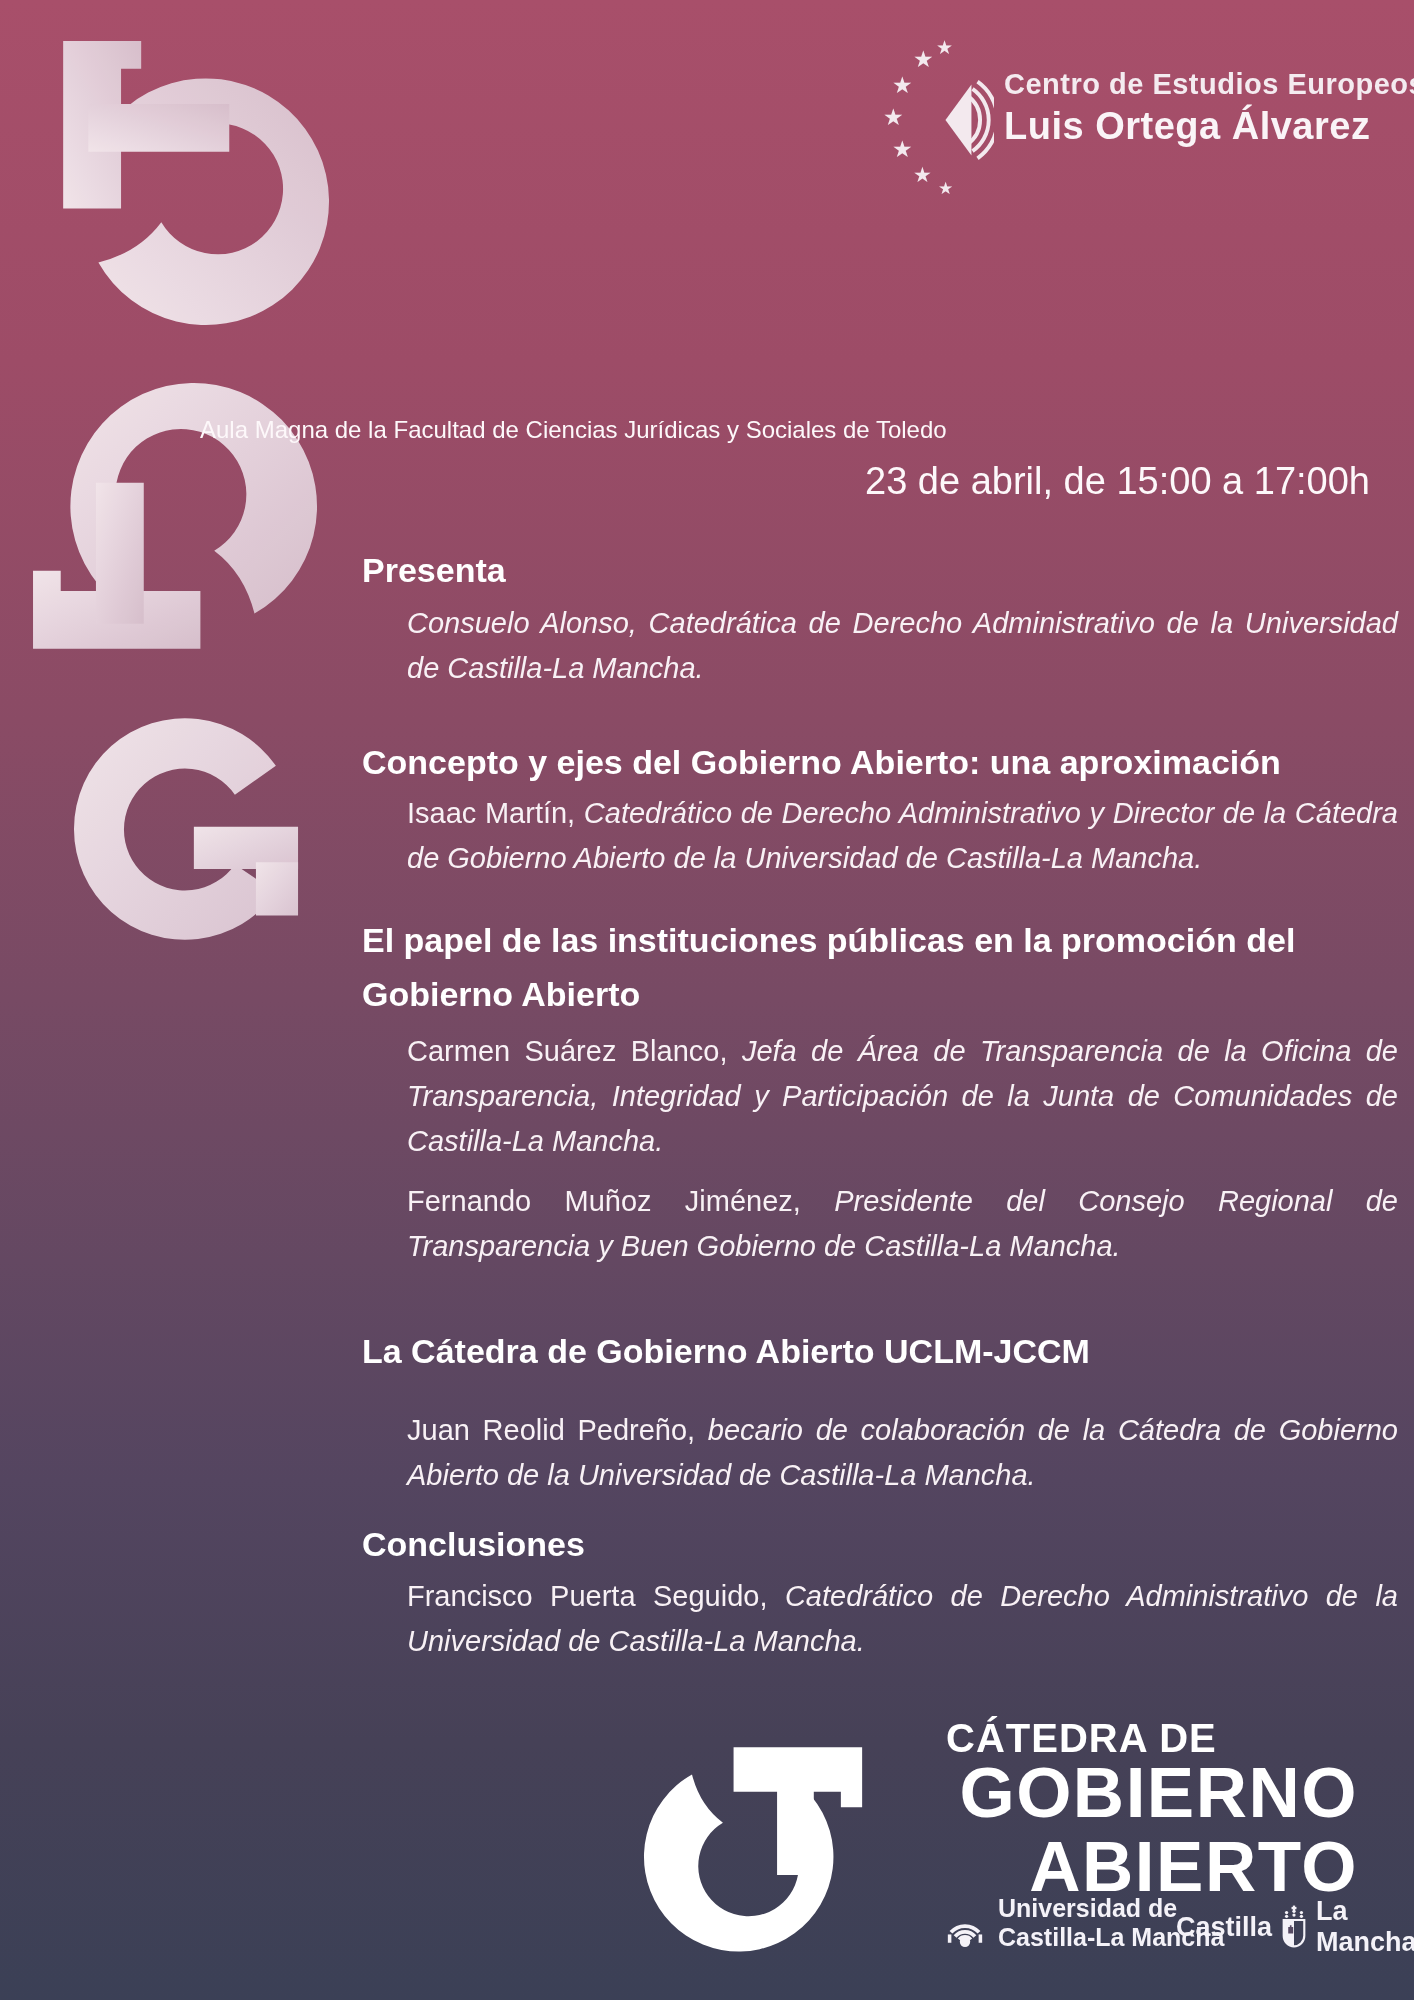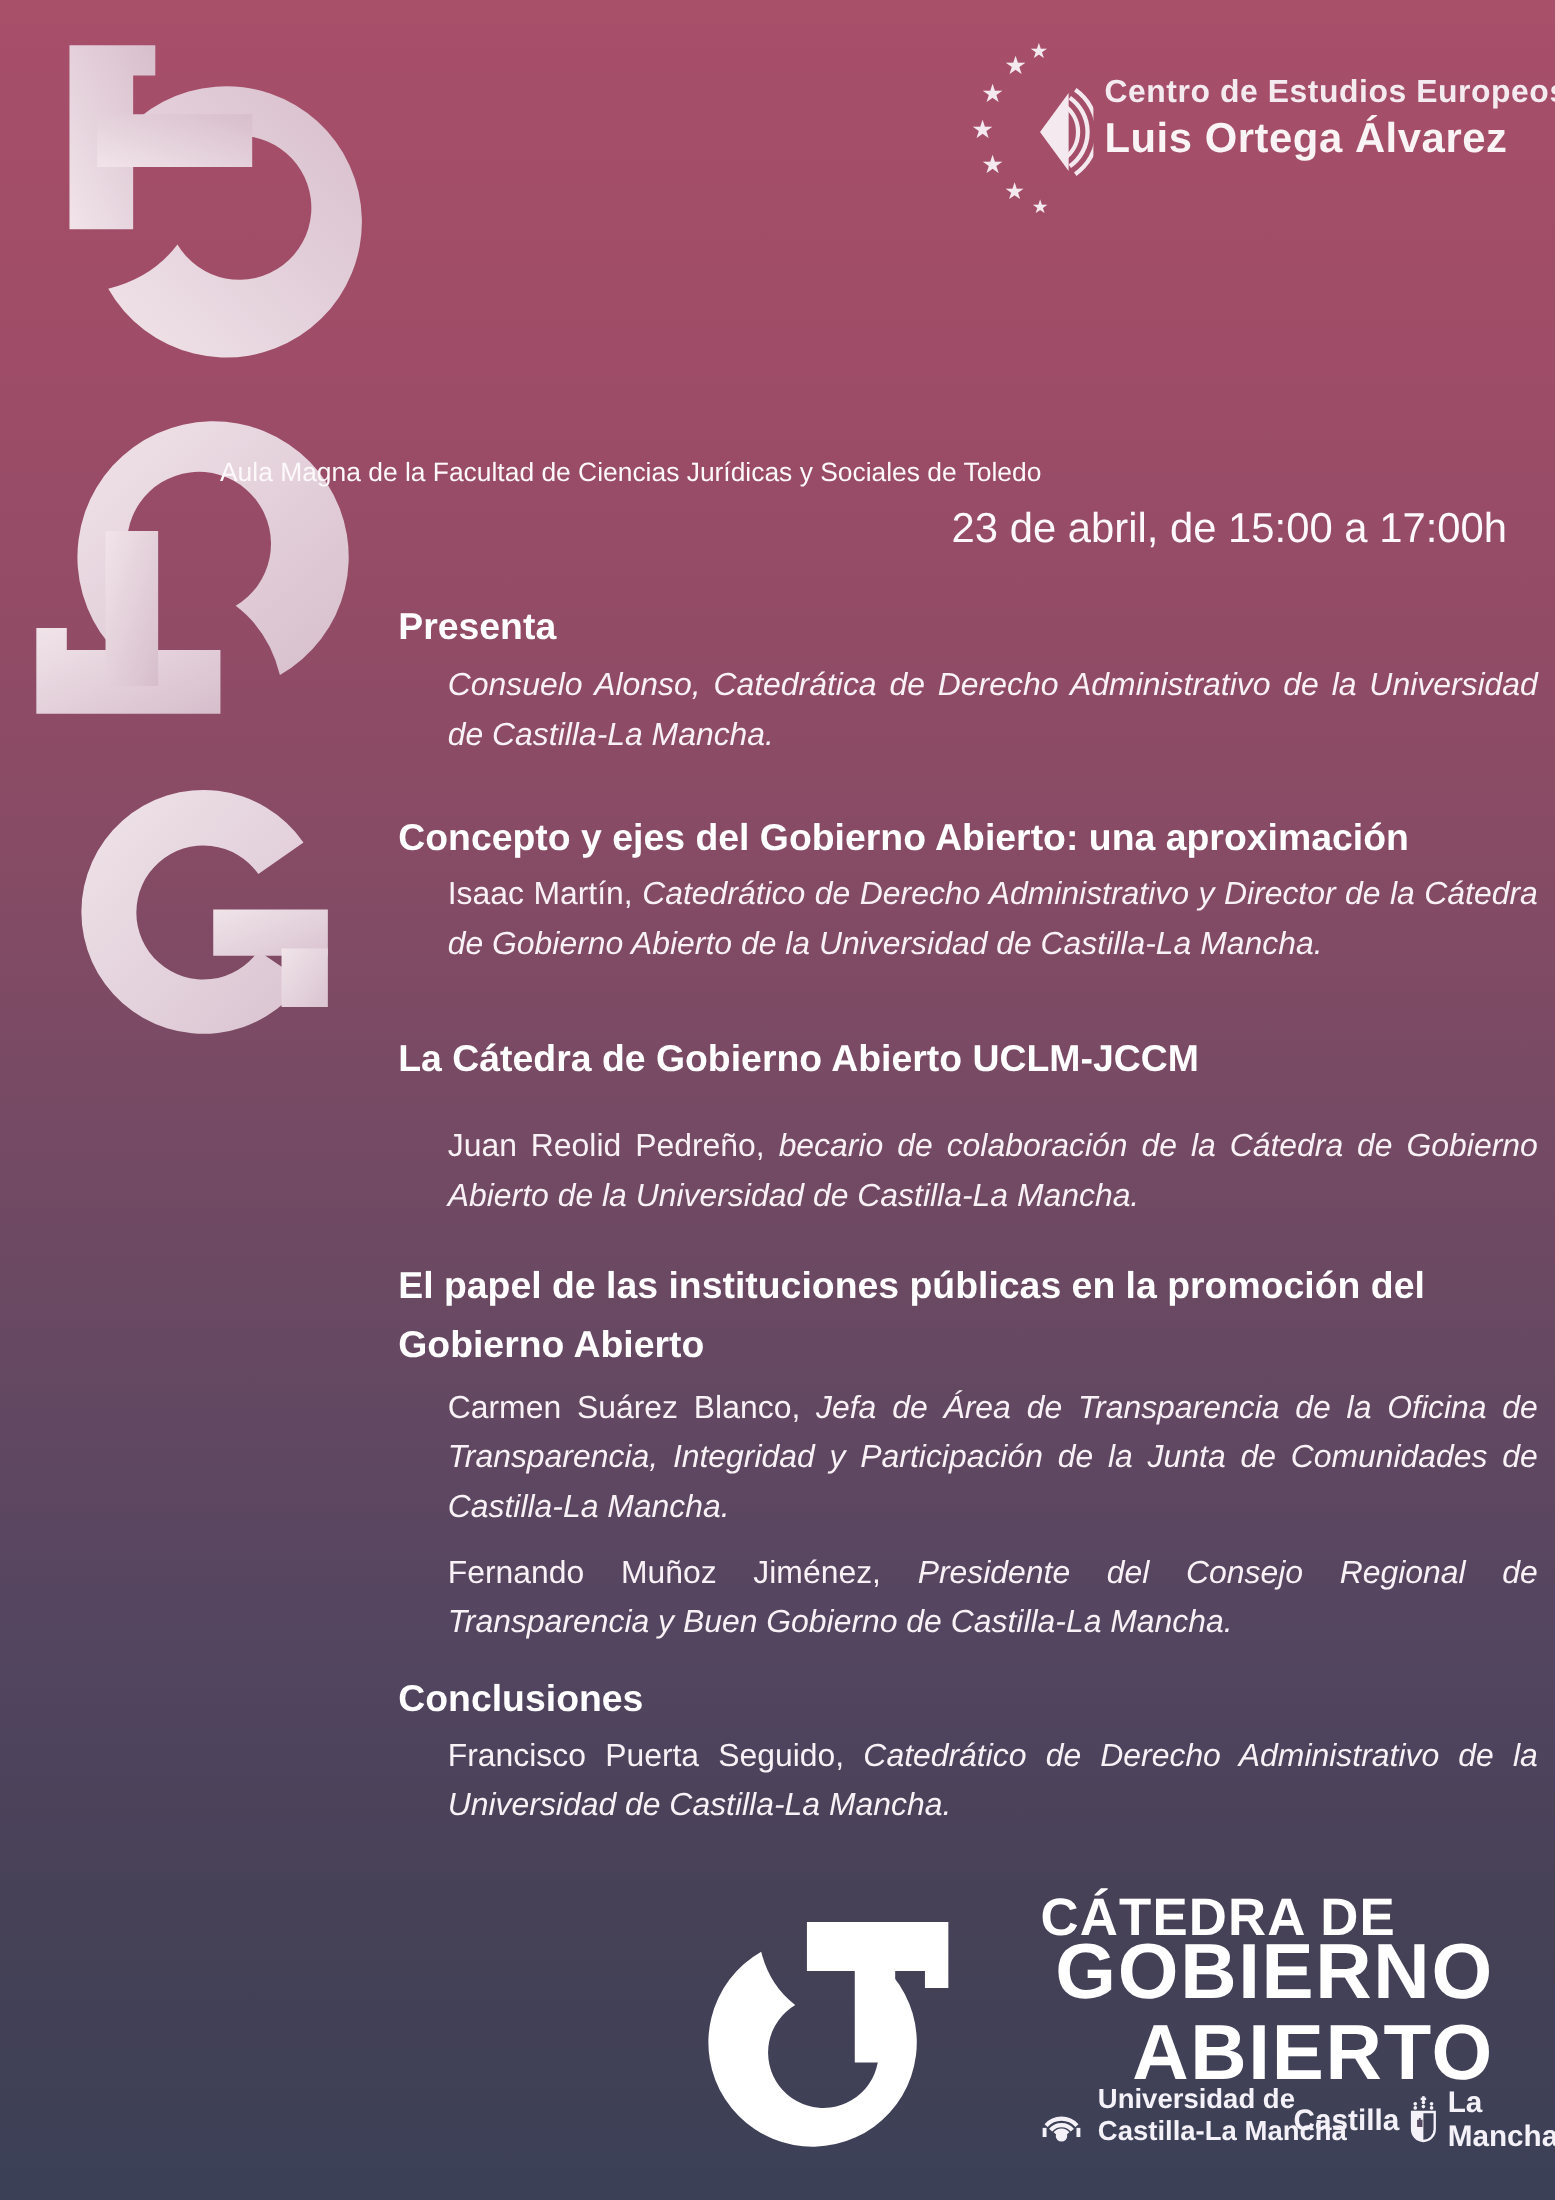--- a/index.html
+++ b/index.html
@@ -44,21 +44,21 @@
   .sec-2 .para{margin-top:2px}
   .sec-3 .para{margin-top:8px}
   .sec-3 .para + .para{margin-top:15px}
   .sec-4 .para{margin-top:30px}
   .sec-5 .para{margin-top:3px}
   .spk-role{font-style:italic}
   .name-italic{font-style:italic}
   
   .g-footer{position:absolute;left:634px;top:1724px;width:232px;height:240px}
   .catedra{position:absolute;left:946px;right:56px;top:1712px;text-align:right}
-  .catedra-kicker{position:absolute;left:0;top:4px;font-size:48px;font-weight:700;
+  .catedra-kicker{position:absolute;left:0;top:4px;font-size:40px;font-weight:700;
     letter-spacing:1px;color:#fff;text-align:center}
   .catedra-word1{margin-top:44px;font-size:71px;font-weight:700;letter-spacing:1.5px;
     line-height:74px;color:#fff}
   .catedra-word2{font-size:71px;font-weight:700;letter-spacing:1.5px;line-height:74px;color:#fff}
   .uclm{position:absolute;left:942px;top:1894px;display:flex;align-items:center}
   .uclm-text{margin-left:10px;font-size:25px;font-weight:700;line-height:29px;color:#f4f2f8}
   .jccm{position:absolute;left:1176px;top:1896px;display:flex;align-items:center}
   .jccm-left,.jccm-right{font-size:27px;font-weight:700;color:#f4f2f8}
   .jccm-shield{margin:0 8px}
 </style>
@@ -140,33 +140,33 @@
           <div>Presenta</div>
         </div>
         <p class="para"><span class="spk-name name-italic">Consuelo Alonso, </span><span class="spk-role">Catedrática de Derecho Administrativo de la Universidad de Castilla-La Mancha.</span></p>
       </div>
       <div class="section sec-2">
         <div class="heading">
           <div>Concepto y ejes del Gobierno Abierto: una aproximación</div>
         </div>
         <p class="para"><span class="spk-name">Isaac Martín, </span><span class="spk-role">Catedrático de Derecho Administrativo y Director de la Cátedra de Gobierno Abierto de la Universidad de Castilla-La Mancha.</span></p>
       </div>
-      <div class="section sec-4">
-        <div class="heading">
-          <div>La Cátedra de Gobierno Abierto UCLM-JCCM</div>
-        </div>
-        <p class="para"><span class="spk-name">Juan Reolid Pedreño, </span><span class="spk-role">becario de colaboración de la Cátedra de Gobierno Abierto de la Universidad de Castilla-La Mancha.</span></p>
-      </div>
       <div class="section sec-3">
         <div class="heading">
           <div>El papel de las instituciones públicas en la promoción del</div>
           <div>Gobierno Abierto</div>
         </div>
         <p class="para"><span class="spk-name">Carmen Suárez Blanco, </span><span class="spk-role">Jefa de Área de Transparencia de la Oficina de Transparencia, Integridad y Participación de la Junta de Comunidades de Castilla-La Mancha.</span></p>
         <p class="para"><span class="spk-name">Fernando Muñoz Jiménez, </span><span class="spk-role">Presidente del Consejo Regional de Transparencia y Buen Gobierno de Castilla-La Mancha.</span></p>
+      </div>
+      <div class="section sec-4">
+        <div class="heading">
+          <div>La Cátedra de Gobierno Abierto UCLM-JCCM</div>
+        </div>
+        <p class="para"><span class="spk-name">Juan Reolid Pedreño, </span><span class="spk-role">becario de colaboración de la Cátedra de Gobierno Abierto de la Universidad de Castilla-La Mancha.</span></p>
       </div>
       <div class="section sec-5">
         <div class="heading">
           <div>Conclusiones</div>
         </div>
         <p class="para"><span class="spk-name">Francisco Puerta Seguido, </span><span class="spk-role">Catedrático de Derecho Administrativo de la Universidad de Castilla-La Mancha.</span></p>
       </div>
     </div>
 
   <svg class="g-footer" viewBox="0 0 240 240">

